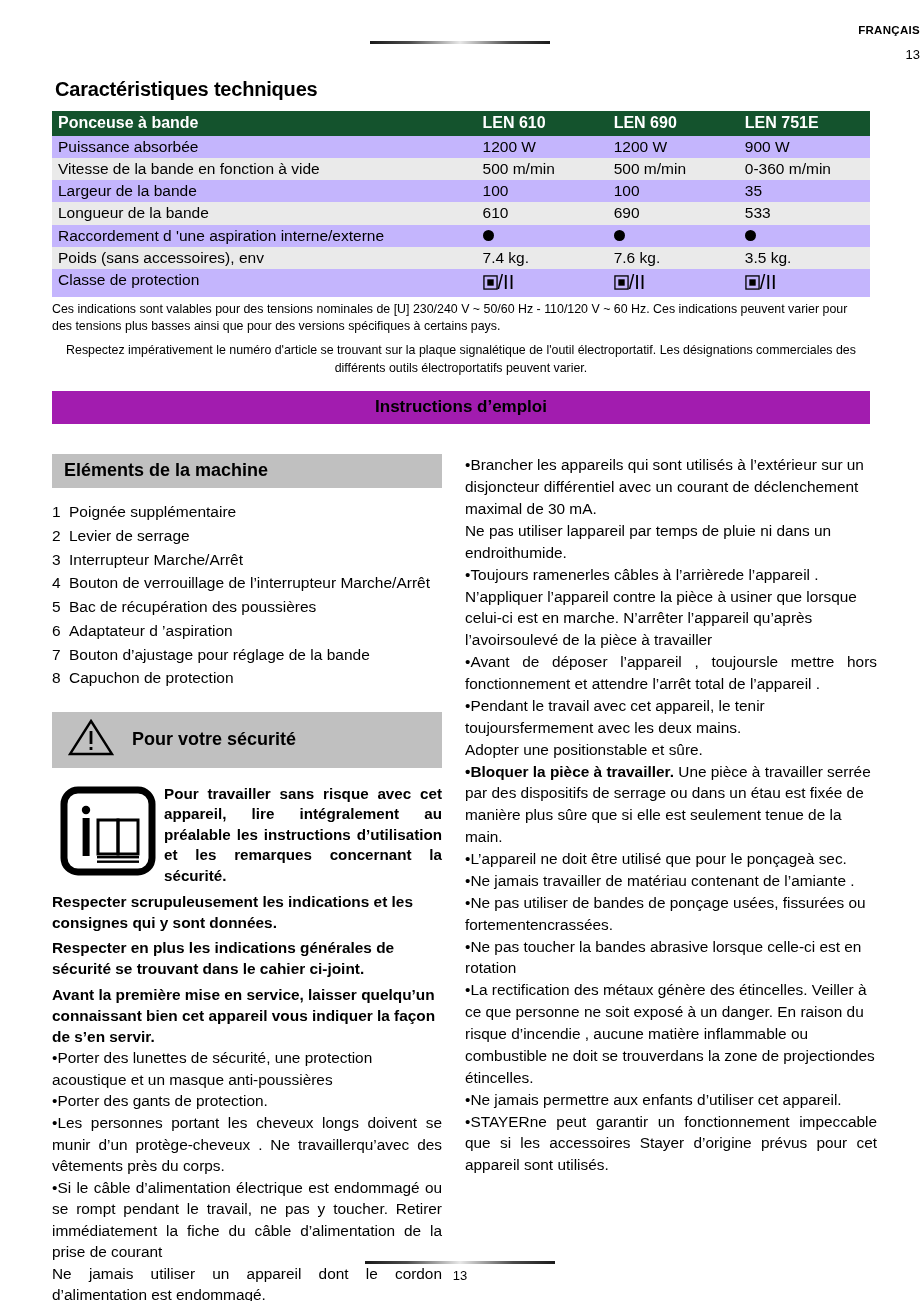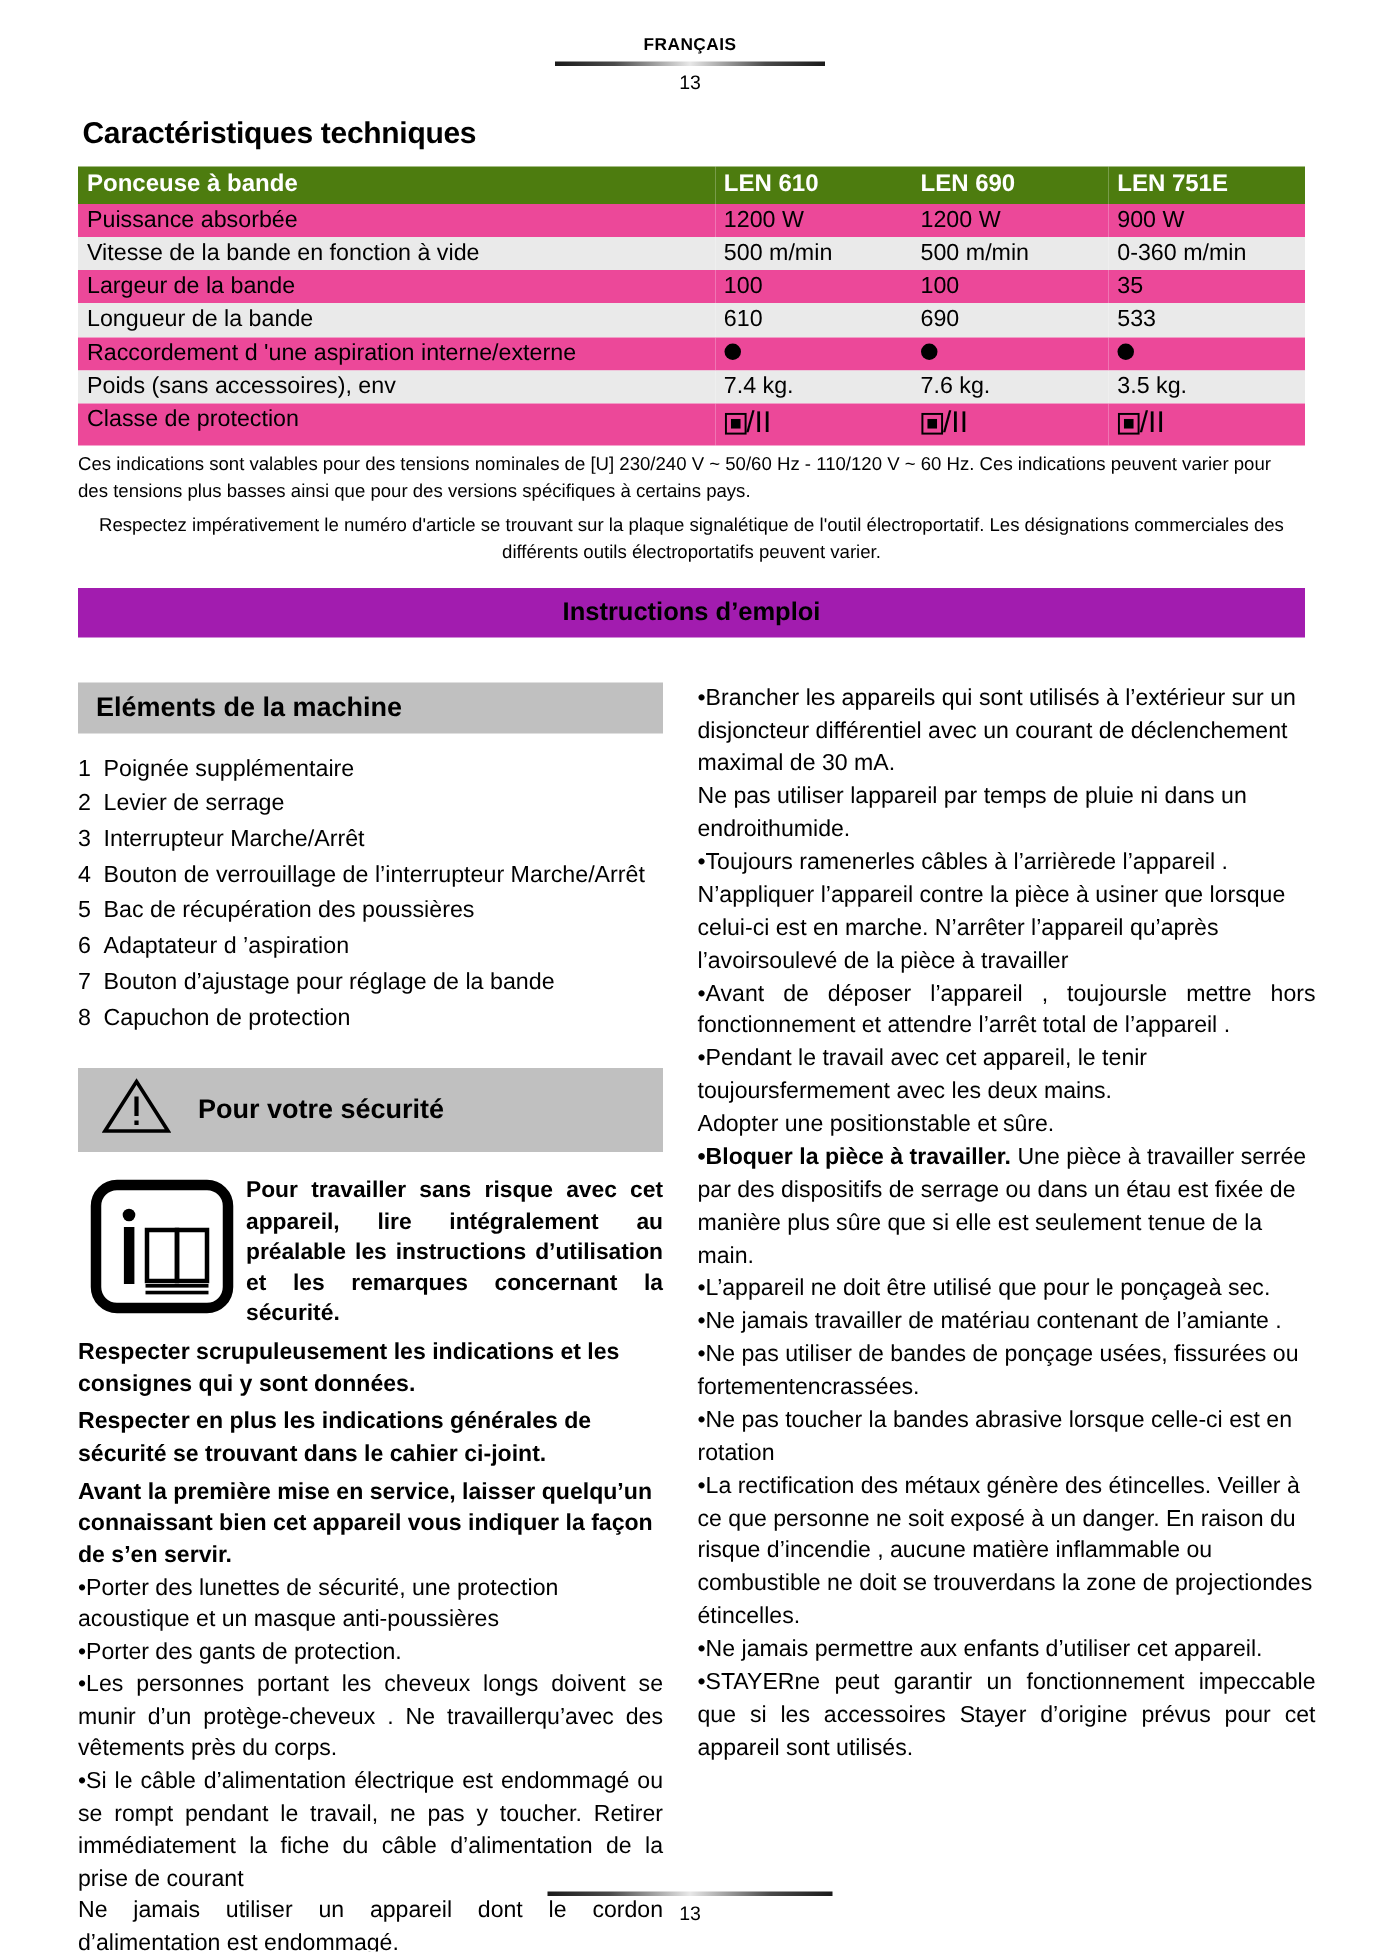--- a/index.html
+++ b/index.html
@@ -10,21 +10,21 @@
     background: #ffffff;
     font-family: "Liberation Sans", sans-serif;
     color: #000000;
     position: relative;
     overflow: hidden;
   }
 
   .page { position: relative; width: 920px; height: 1301px; padding: 0; }
 
   
-  .runhead { text-align: center; padding-top: 24px; }
+  .runhead { text-align: right; padding-top: 24px; }
   .runhead-lang {
     font-size: 11.5px; font-weight: bold; letter-spacing: .3px;
     line-height: 1.1;
   }
   .rule-grad {
     width: 180px; height: 3px; margin: 4px auto 0;
     background: linear-gradient(to right, #1a1a1a 0%, #4a4a4a 22%, #e8e8e8 50%, #4a4a4a 78%, #1a1a1a 100%);
   }
   .runhead-page { font-size: 13px; margin-top: 4px; line-height: 1.1; }
 
@@ -36,23 +36,23 @@
 
   
   table.spec {
     border-collapse: collapse;
     margin: 0 0 0 52px;
     width: 818px;
     font-size: 15.5px;
     table-layout: fixed;
   }
   table.spec td { padding: 1px 0 2px 6px; line-height: 1.24; vertical-align: top; white-space: nowrap; }
-  table.spec tr.hdr { background: #4d7c0f; color: #ffffff; font-weight: bold; }
+  table.spec tr.hdr { background: #14532d; color: #ffffff; font-weight: bold; }
   table.spec tr.hdr td { font-size: 16px; padding-top: 2px; padding-bottom: 3px; }
-  table.spec tr.dark { background: #ec4899; padding-left: 36px; }
+  table.spec tr.dark { background: #c4b5fd; padding-left: 36px; }
   table.spec tr.light { background: #eaeaea; }
   col.c-label { width: 424px; }
   col.c-val { width: 131px; }
   .dot {
     display: inline-block; width: 11px; height: 11px; border-radius: 50%;
     background: #000; vertical-align: middle; margin-top: -2px;
   }
   .cls2 { display: inline-flex; align-items: center; font-size: 20px; }
   .cls2 svg { display: block; }
 

